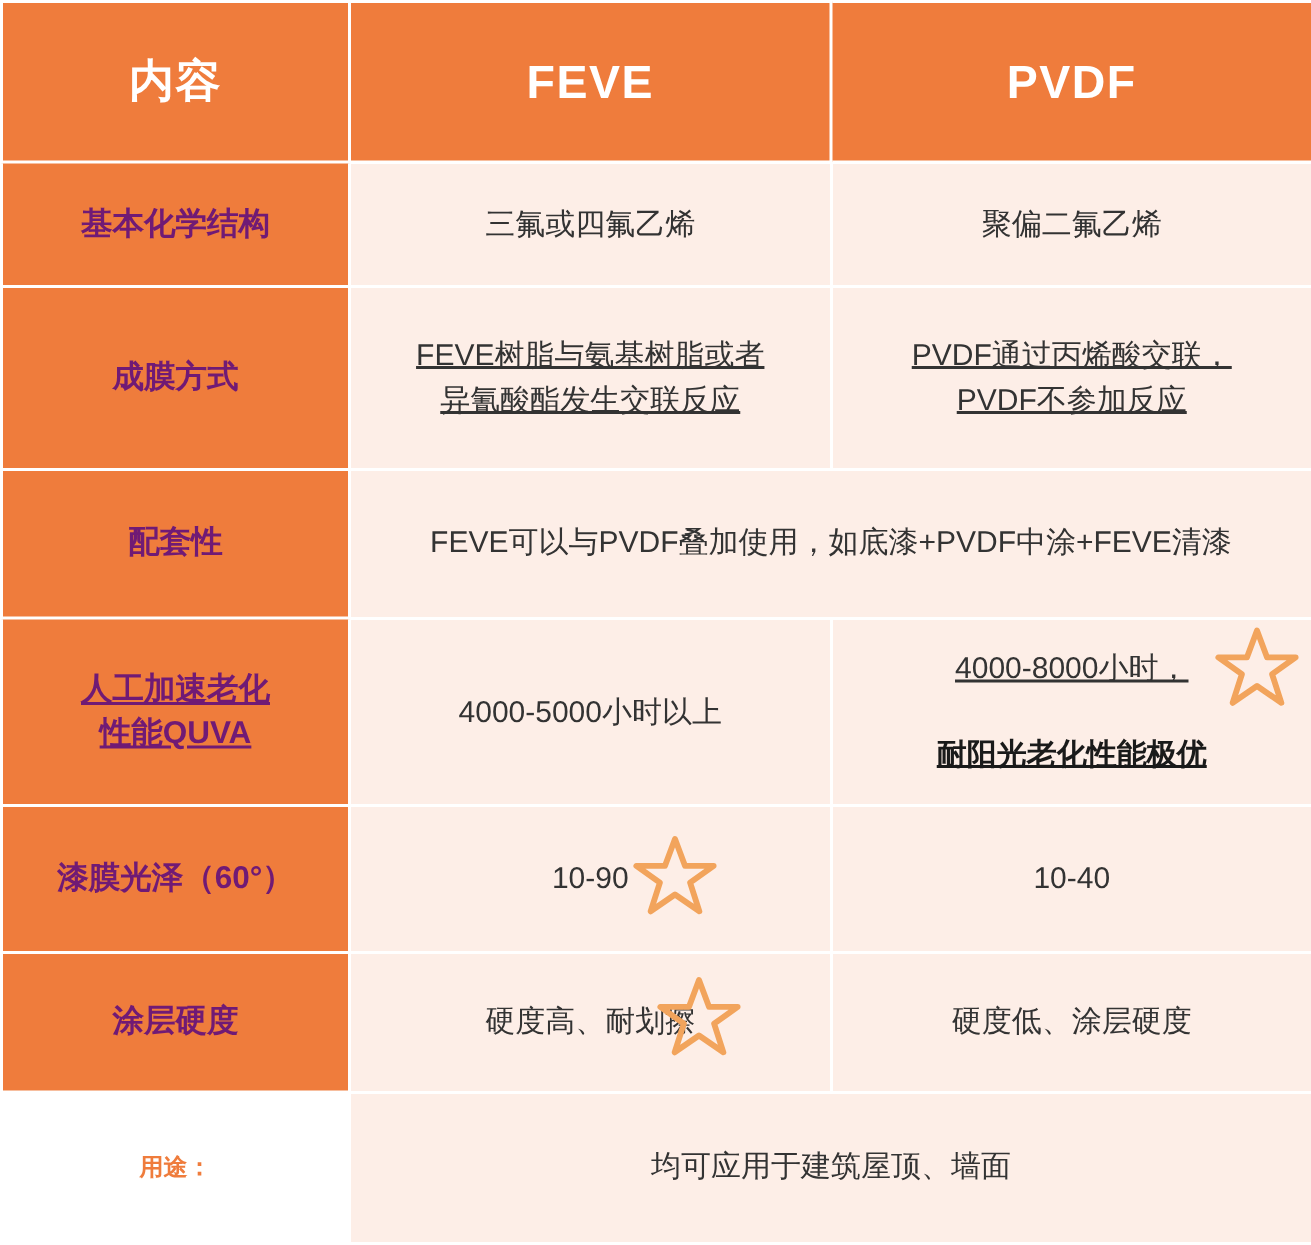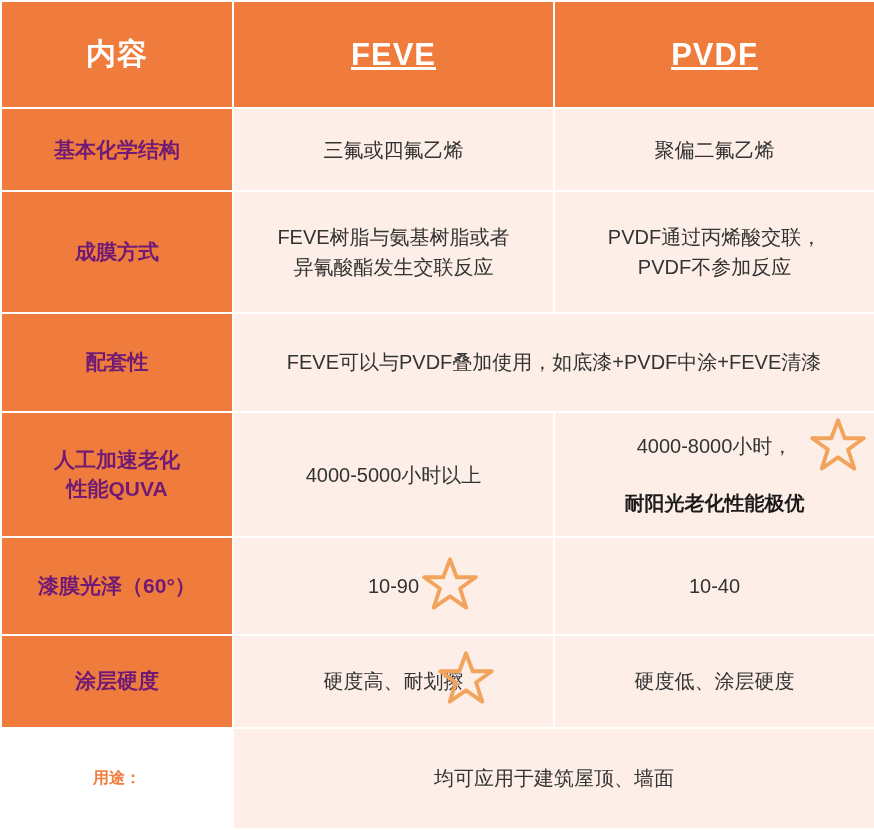--- a/index.html
+++ b/index.html
@@ -44,40 +44,40 @@
     color: #ffffff;
     font-size: 30px;
     font-weight: bold;
     letter-spacing: 1px;
     height: 106px;
   }
   .hdr-en {
     font-size: 31px;
     font-weight: bold;
     letter-spacing: 1px;
-    text-decoration: underline;
   }
   
   .rowlabel {
     background: #ef7c3c;
     color: #701a75;
     font-size: 21px;
     font-weight: bold;
     line-height: 1.35;
   }
   
   .cell {
     background: #fdeee7;
     color: #333333;
     font-size: 20px;
     line-height: 1.5;
     position: relative;
   }
   .note-line {
     display: block;
+    text-decoration: underline;
   }
   .note-line.bold {
     font-weight: bold;
     color: #1a1a1a;
     margin-top: 27px;
   }
   
   .star {
     position: absolute;
     width: 56px;

